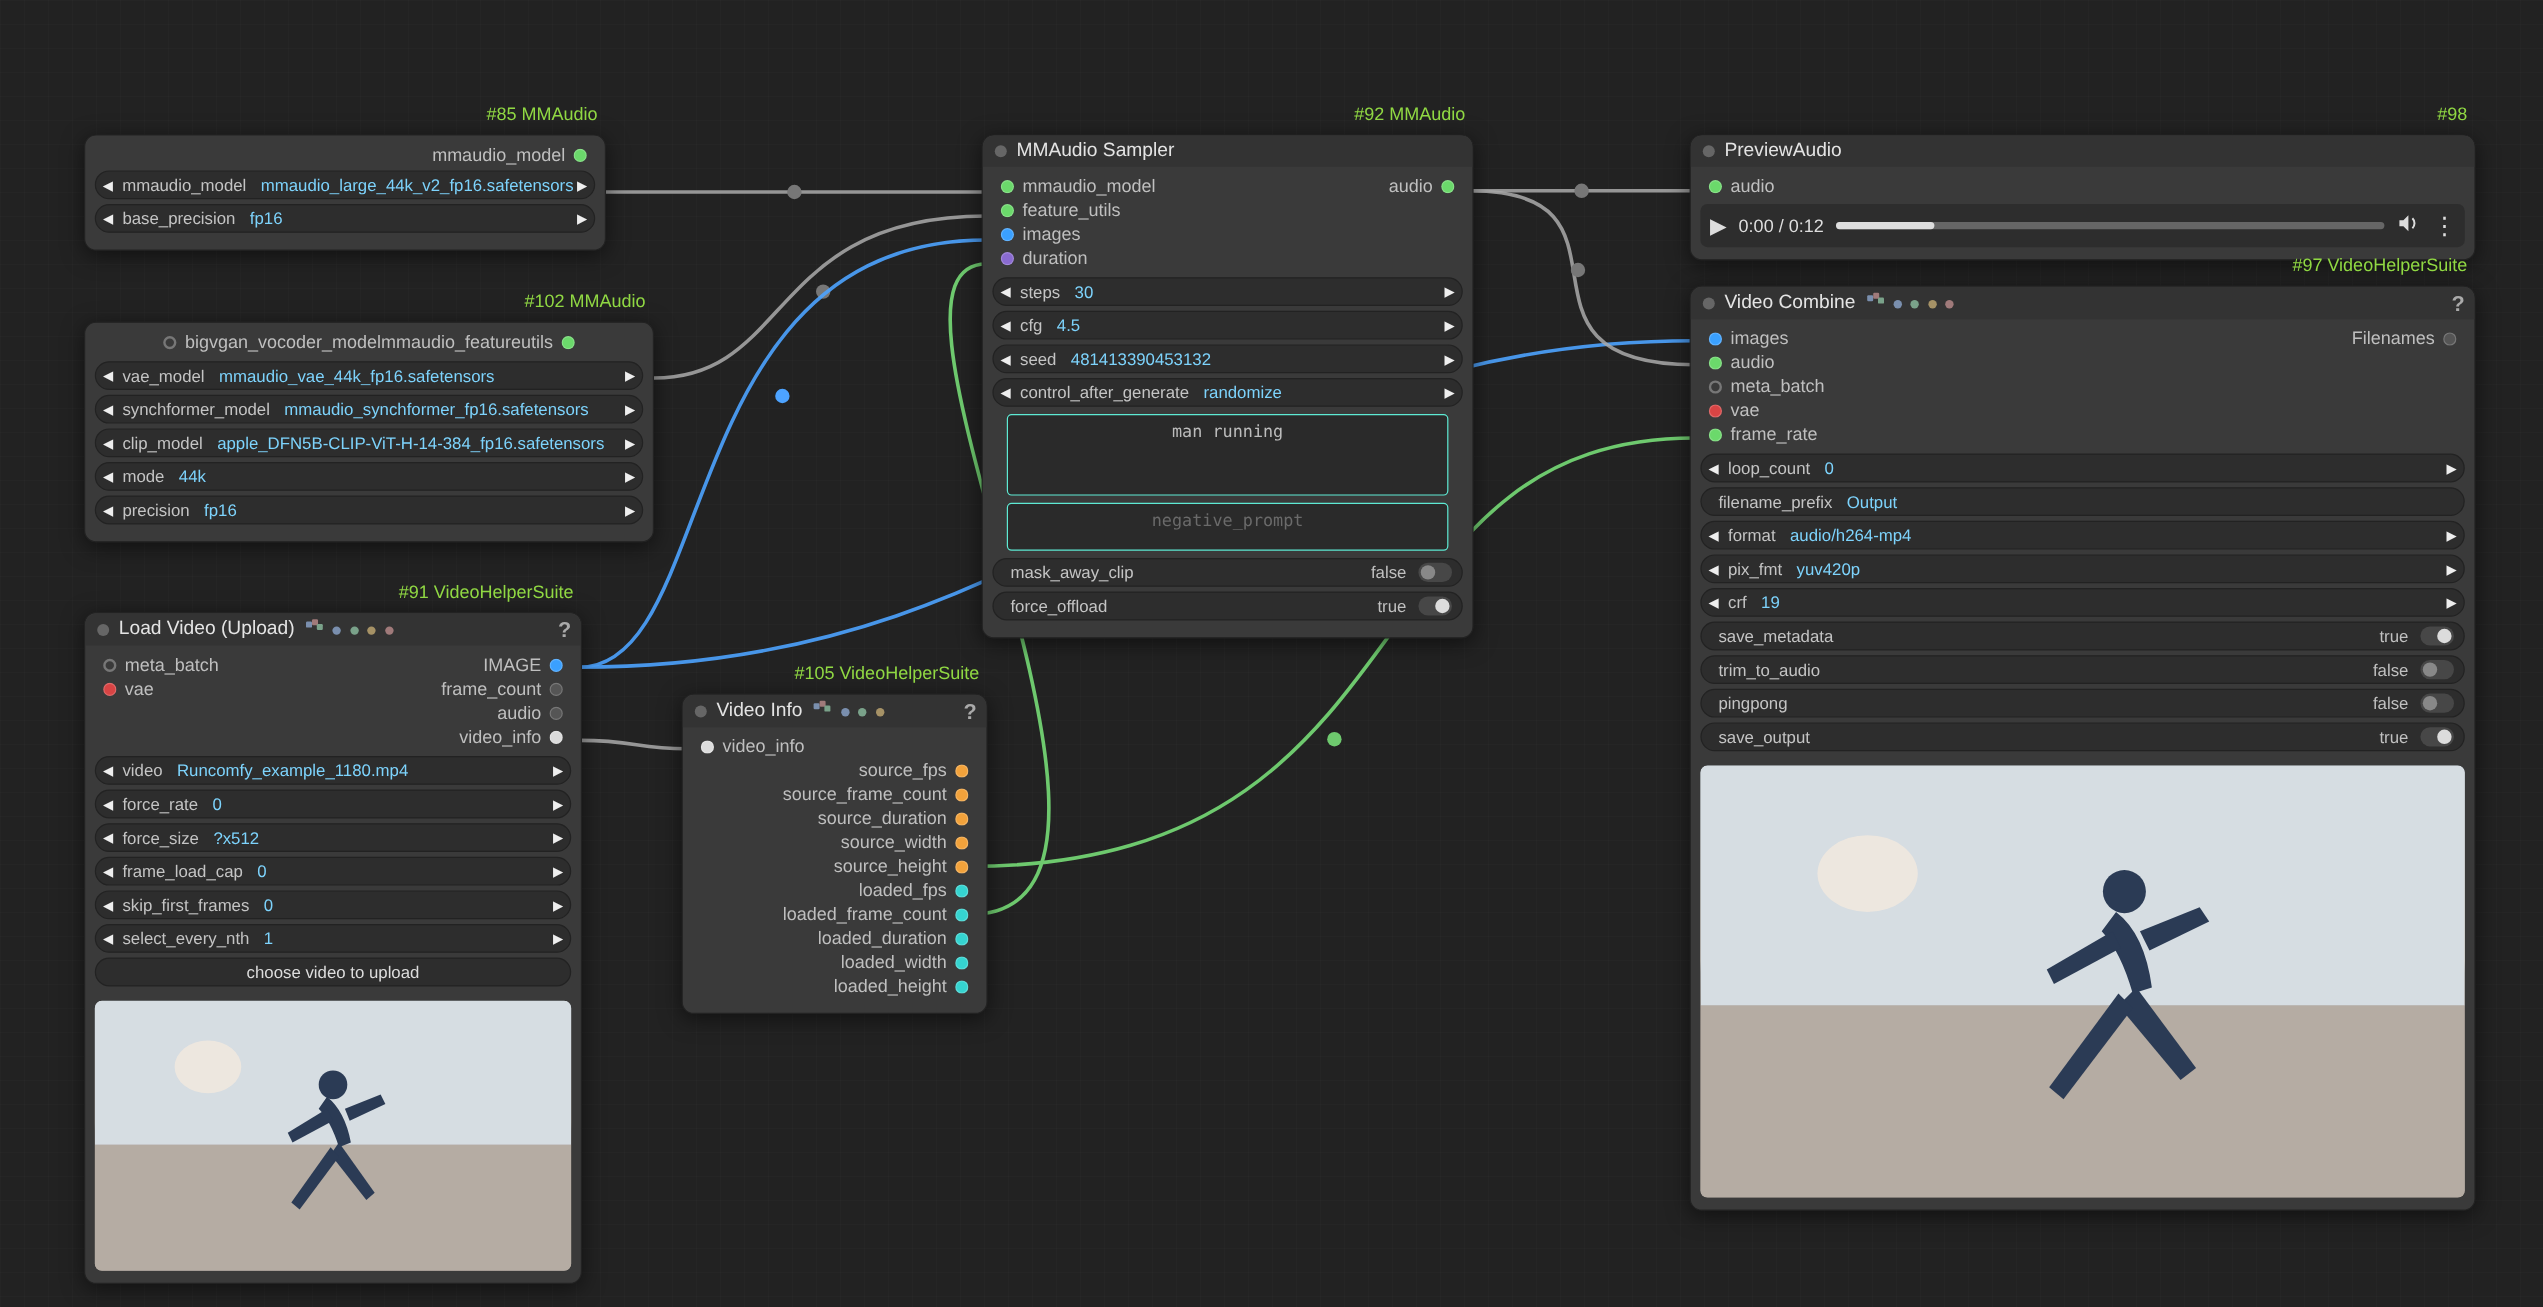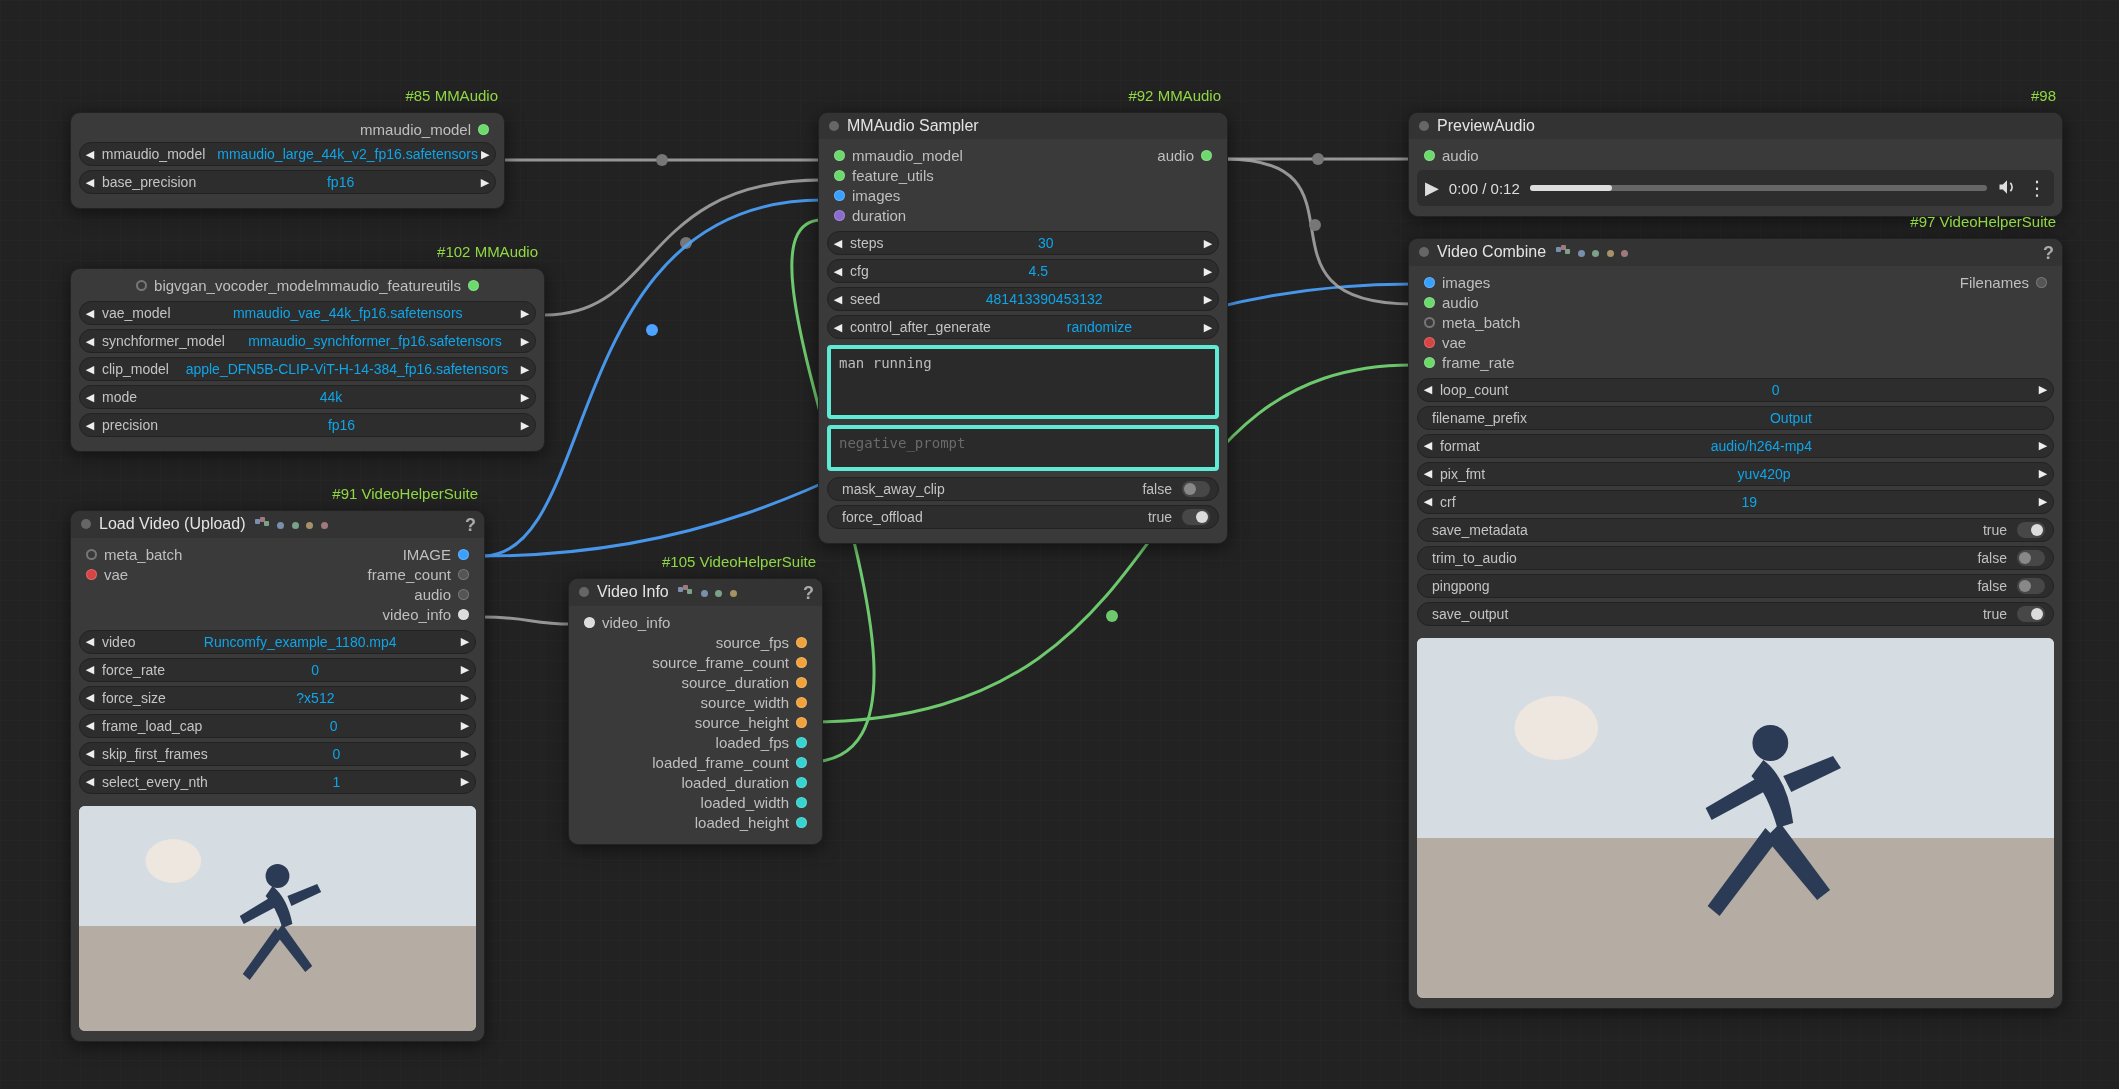--- a/index.html
+++ b/index.html
@@ -126,23 +126,23 @@
     font-size: 11px;
     user-select: none;
   }
   .widget .wlabel {
     flex: 0 0 auto;
     padding: 0 6px;
     color: #c4c4c4;
   }
   .widget .wval {
     flex: 1 1 auto;
-    text-align: center;
+    text-align: left;
     padding: 0 6px;
-    color: #0ea5e9;
+    color: #7dd3fc;
     white-space: nowrap;
     overflow: hidden;
   }
   .widget.toggle .wval {
     text-align: right;
     color: #c0c0c0;
   }
   .toggle-pill {
     width: 28px;
     height: 16px;
@@ -169,28 +169,29 @@
     height: 22px;
     margin: 4px 0;
     display: flex;
     align-items: center;
     justify-content: center;
     color: #ddd;
     font-size: 14px;
   }
   .textarea {
     background: #2a2a2a;
-    border: 4px solid #5eead4;
+    border: 1px solid #5eead4;
     border-radius: 4px;
     min-height: 54px;
-    margin: 6px 0;
+    margin: 6px 12px;
     padding: 6px 8px;
     color: #bcbcbc;
     font-family: monospace;
     font-size: 14px;
+    text-align: center;
   }
   .textarea.placeholder {
     color: #6a6a6a;
     font-style: normal;
   }
   .preview {
     margin-top: 12px;
     border-radius: 6px;
     background: linear-gradient(180deg, #cfd8df 0%, #e8ded2 45%, #b0aba6 48%, #a0948c 55%, #b8afa6 100%);
     position: relative;
@@ -431,20 +432,23 @@
           <span class="wlabel">skip_first_frames</span>
       <span class="wval">0</span>
           <span class="arrow">▶</span>
     </div>
     <div class="widget">
       <span class="arrow">◀</span>
           <span class="wlabel">select_every_nth</span>
       <span class="wval">1</span>
           <span class="arrow">▶</span>
     </div>
+    <div class="button-widget">
+      <span>choose video to upload</span>
+    </div>
     <div class="preview draw-runner" style="height:225px;">
       <svg viewBox="0 0 400 225" preserveAspectRatio="none">
         <rect x="0" y="0" width="400" height="120" fill="#d6dde2"></rect>
         <rect x="0" y="120" width="400" height="105" fill="#b5aca3"></rect>
         <ellipse cx="95" cy="55" rx="28" ry="22" fill="#efe8df" opacity="0.9"></ellipse>
 
         <g fill="#2b3b55">
           <circle cx="200" cy="70" r="12"></circle>
           <path d="M195 80 Q210 92 215 118 L205 122 Q198 100 188 90 Z"></path>
           <path d="M205 118 L235 160 L228 166 L198 128 Z"></path>

